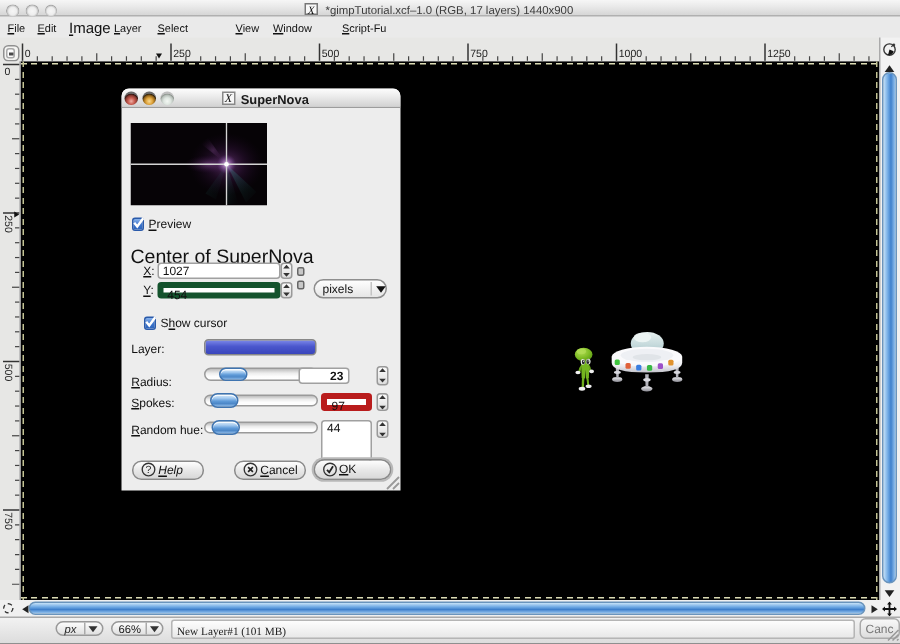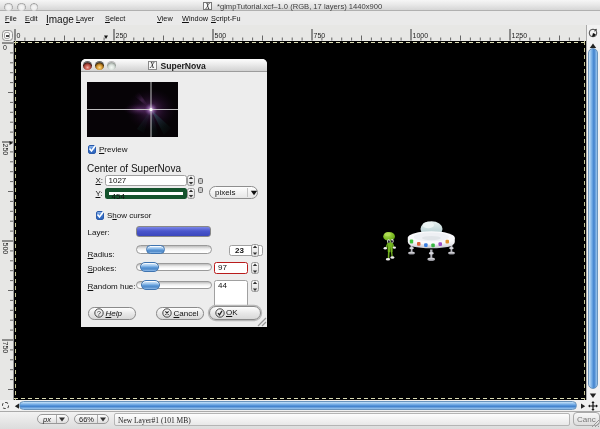--- a/index.html
+++ b/index.html
@@ -12,21 +12,21 @@
 <div class="abs" style="left:217px;top:2px;font-size:7.6px;color:#3c3c3c;white-space:nowrap;">*gimpTutorial.xcf–1.0 (RGB, 17 layers) 1440x900</div>
 <div class="abs" style="left:0;top:12px;width:600px;height:13px;background:#eaeaea;"></div>
 <div class="abs" style="left:5px;top:14px;font-size:7.3px;color:#111;"><span style="text-decoration:underline">F</span>ile</div>
 <div class="abs" style="left:25px;top:14px;font-size:7.3px;color:#111;"><span style="text-decoration:underline">E</span>dit</div>
 <div class="abs" style="left:46px;top:14px;font-size:10px;color:#111;"><span style="text-decoration:underline">I</span>mage</div>
 <div class="abs" style="left:76px;top:14px;font-size:7.3px;color:#111;"><span style="text-decoration:underline">L</span>ayer</div>
 <div class="abs" style="left:105px;top:14px;font-size:7.3px;color:#111;"><span style="text-decoration:underline">S</span>elect</div>
 <div class="abs" style="left:135px;top:14px;font-size:7.3px;color:#111;margin-top:28px;">F<span style="text-decoration:underline">i</span>lter</div>
 <div class="abs" style="left:157px;top:14px;font-size:7.3px;color:#111;"><span style="text-decoration:underline">V</span>iew</div>
 <div class="abs" style="left:182px;top:14px;font-size:7.3px;color:#111;"><span style="text-decoration:underline">W</span>indow</div>
-<div class="abs" style="left:211px;top:14px;font-size:7.3px;color:#111;text-align:right;"><span style="text-decoration:underline">S</span>cript-Fu</div>
+<div class="abs" style="left:228px;top:14px;font-size:7.3px;color:#111;text-align:right;"><span style="text-decoration:underline">S</span>cript-Fu</div>
 <div class="abs" style="left:0;top:25px;width:600px;height:16px;background:#e7e7e5;"></div>
 <div class="abs" style="left:2px;top:29.5px;width:10.5px;height:11.5px;border:1px solid #909090;border-radius:3.5px;background:#f4f4f2;"></div>
 <div class="abs" style="left:4.2px;top:31.8px;width:6.3px;height:7px;border:1px solid #a8a8a8;border-radius:2px;background:#fcfcfc;"></div>
 <div class="abs" style="left:5.9px;top:34.5px;width:3px;height:2.6px;background:#4a4a4a;"></div>
 <svg class="abs" style="left:0;top:0;" width="600" height="42" viewBox="0 0 600 42">
     <line x1="15" y1="29" x2="15" y2="40.5" stroke="#333" stroke-width="1"></line>
     <text x="16.5" y="38" font-size="7" fill="#222">0</text>
     <line x1="24.9" y1="37.5" x2="24.9" y2="40.5" stroke="#444" stroke-width="0.8"></line>
     <line x1="34.8" y1="37.5" x2="34.8" y2="40.5" stroke="#444" stroke-width="0.8"></line>
     <line x1="44.7" y1="37.5" x2="44.7" y2="40.5" stroke="#444" stroke-width="0.8"></line>
@@ -282,21 +282,21 @@
 <circle cx="64" cy="27.5" r="6.5" fill="url(#nova2)"></circle>
 <line x1="64" y1="0" x2="64" y2="55" stroke="#d4d4d4" stroke-width="0.9"></line>
 <line x1="0" y1="27.5" x2="91" y2="27.5" stroke="#d4d4d4" stroke-width="0.9"></line>
 <circle cx="64" cy="27.5" r="1.5" fill="#fff"></circle>
 </svg>
     <div class="abs" style="left:6.5px;top:86px;width:8.5px;height:8.5px;border-radius:2px;background:linear-gradient(#8ab4ec,#3c74cc 55%,#2c64bc);border:0.5px solid #2a5aaa;"></div>
     <svg class="abs" style="left:6.0px;top:84px" width="11" height="11">
       <path d="M 2.5,5.5 L 4.5,8 L 8.5,2.5" stroke="#fff" stroke-width="1.6" fill="none"></path>
     </svg>
     <div class="abs" style="left:18px;top:86px;font-size:8px;color:#111;"><span style="text-decoration:underline">P</span>review</div>
-    <div class="abs" style="left:6px;top:104px;font-size:10px;color:#111;">Center of SuperNova</div>
+    <div class="abs" style="left:6px;top:104px;font-size:13px;color:#111;">Center of SuperNova</div>
     <div class="abs" style="left:14.5px;top:116.5px;font-size:8px;color:#111;"><span style="text-decoration:underline">X</span>:</div>
     <div class="abs" style="left:23.5px;top:115.5px;width:82px;height:11px;background:#fff;border:1px solid #a0a0a0;border-radius:2.5px;font-size:8px;color:#111;line-height:10px;padding-left:3px;">1027</div>
     <div class="abs" style="left:105.5px;top:115.5px;width:8px;height:11px;border:1px solid #999;border-radius:2.5px;background:linear-gradient(#fafafa,#ddd);"></div>
     <svg class="abs" style="left:106.5px;top:116.5px" width="6" height="9" viewBox="0 0 6 9">
       <path d="M 3,0.5 L 5.2,3 L 0.8,3 Z" fill="#333"></path>
       <path d="M 0.8,6 L 5.2,6 L 3,8.5 Z" fill="#333"></path>
     </svg>
     <div class="abs" style="left:14.5px;top:129.5px;font-size:8px;color:#111;"><span style="text-decoration:underline">Y</span>:</div>
     <div class="abs" style="left:23.5px;top:128.5px;width:82px;height:11px;background:#fff;border:4px solid #14532d;border-radius:2.5px;font-size:8px;color:#111;line-height:10px;padding-left:3px;">454</div>
     <div class="abs" style="left:105.5px;top:128.5px;width:8px;height:11px;border:1px solid #999;border-radius:2.5px;background:linear-gradient(#fafafa,#ddd);"></div>
@@ -314,30 +314,30 @@
     <div class="abs" style="left:14.5px;top:152px;width:8.5px;height:8.5px;border-radius:2px;background:linear-gradient(#8ab4ec,#3c74cc 55%,#2c64bc);border:0.5px solid #2a5aaa;"></div>
     <svg class="abs" style="left:14.0px;top:150px" width="11" height="11">
       <path d="M 2.5,5.5 L 4.5,8 L 8.5,2.5" stroke="#fff" stroke-width="1.6" fill="none"></path>
     </svg>
     <div class="abs" style="left:26px;top:152px;font-size:8px;color:#111;">S<span style="text-decoration:underline">h</span>ow cursor</div>
     <div class="abs" style="left:6.5px;top:169px;font-size:8px;color:#111;">Layer:</div>
     <div class="abs" style="left:54.5px;top:166.5px;width:75px;height:11.5px;border:1px solid #888;border-radius:3px;background:linear-gradient(#7a86e8,#4a56cc 45%,#3a46bc);"></div>
     <div class="abs" style="left:6.5px;top:191px;font-size:8px;color:#111;"><span style="text-decoration:underline">R</span>adius:</div>
     <div class="abs" style="left:54.5px;top:186px;width:76px;height:8.5px;border-radius:4.5px;background:linear-gradient(#bdbdbd,#ededed 40%,#fcfcfc 70%,#fff);border:1px solid #9a9a9a;"></div>
     <div class="abs" style="left:65px;top:185.5px;width:18.5px;height:9.5px;border-radius:5px;background:linear-gradient(#ddeefb 0%,#a6cbf0 30%,#5f9bd9 55%,#4d88c8 75%,#90bcea 100%);border:1px solid #3f74b0;box-shadow:inset 0 1px 0 rgba(255,255,255,0.8);"></div>
-    <div class="abs" style="left:148px;top:185.5px;width:34px;height:11.5px;background:#fff;border:1px solid #a0a0a0;border-radius:2.5px;font-size:8px;color:#111;line-height:10.5px;padding-left:5px;font-weight:bold;">23</div>
+    <div class="abs" style="left:118px;top:185.5px;width:34px;height:11.5px;background:#fff;border:1px solid #a0a0a0;border-radius:2.5px;font-size:8px;color:#111;line-height:10.5px;padding-left:20px;font-weight:bold;">23</div>
     <div class="abs" style="left:169.5px;top:185px;width:8px;height:12.5px;border:1px solid #999;border-radius:2.5px;background:linear-gradient(#fafafa,#ddd);"></div>
     <svg class="abs" style="left:170.5px;top:186px" width="6" height="10.5" viewBox="0 0 6 10.5">
       <path d="M 3,0.5 L 5.2,3 L 0.8,3 Z" fill="#333"></path>
       <path d="M 0.8,7.5 L 5.2,7.5 L 3,10.0 Z" fill="#333"></path>
     </svg>
     <div class="abs" style="left:6.5px;top:204.5px;font-size:8px;color:#111;"><span style="text-decoration:underline">S</span>pokes:</div>
     <div class="abs" style="left:54.5px;top:203.5px;width:76px;height:8.5px;border-radius:4.5px;background:linear-gradient(#bdbdbd,#ededed 40%,#fcfcfc 70%,#fff);border:1px solid #9a9a9a;"></div>
     <div class="abs" style="left:59px;top:203.0px;width:18.5px;height:9.5px;border-radius:5px;background:linear-gradient(#ddeefb 0%,#a6cbf0 30%,#5f9bd9 55%,#4d88c8 75%,#90bcea 100%);border:1px solid #3f74b0;box-shadow:inset 0 1px 0 rgba(255,255,255,0.8);"></div>
-    <div class="abs" style="left:133px;top:203.0px;width:34px;height:11.5px;background:#fff;border:1px solid #b91c1c;border-radius:2.5px;font-size:8px;color:#111;line-height:10.5px;padding-left:3px;">97</div>
+    <div class="abs" style="left:133px;top:203.0px;width:34px;height:11.5px;background:#fff;border:4px solid #b91c1c;border-radius:2.5px;font-size:8px;color:#111;line-height:10.5px;padding-left:3px;">97</div>
     <div class="abs" style="left:169.5px;top:202.5px;width:8px;height:12.5px;border:1px solid #999;border-radius:2.5px;background:linear-gradient(#fafafa,#ddd);"></div>
     <svg class="abs" style="left:170.5px;top:203.5px" width="6" height="10.5" viewBox="0 0 6 10.5">
       <path d="M 3,0.5 L 5.2,3 L 0.8,3 Z" fill="#333"></path>
       <path d="M 0.8,7.5 L 5.2,7.5 L 3,10.0 Z" fill="#333"></path>
     </svg>
     <div class="abs" style="left:6.5px;top:222.5px;font-size:8px;color:#111;"><span style="text-decoration:underline">R</span>andom hue:</div>
     <div class="abs" style="left:54.5px;top:221.5px;width:76px;height:8.5px;border-radius:4.5px;background:linear-gradient(#bdbdbd,#ededed 40%,#fcfcfc 70%,#fff);border:1px solid #9a9a9a;"></div>
     <div class="abs" style="left:60px;top:221.0px;width:18.5px;height:9.5px;border-radius:5px;background:linear-gradient(#ddeefb 0%,#a6cbf0 30%,#5f9bd9 55%,#4d88c8 75%,#90bcea 100%);border:1px solid #3f74b0;box-shadow:inset 0 1px 0 rgba(255,255,255,0.8);"></div>
     <div class="abs" style="left:133px;top:221.0px;width:34px;height:28px;background:#fff;border:1px solid #a0a0a0;border-radius:2.5px;font-size:8px;color:#111;line-height:10.5px;padding-left:3px;">44</div>
     <div class="abs" style="left:169.5px;top:220.5px;width:8px;height:12.5px;border:1px solid #999;border-radius:2.5px;background:linear-gradient(#fafafa,#ddd);"></div>

